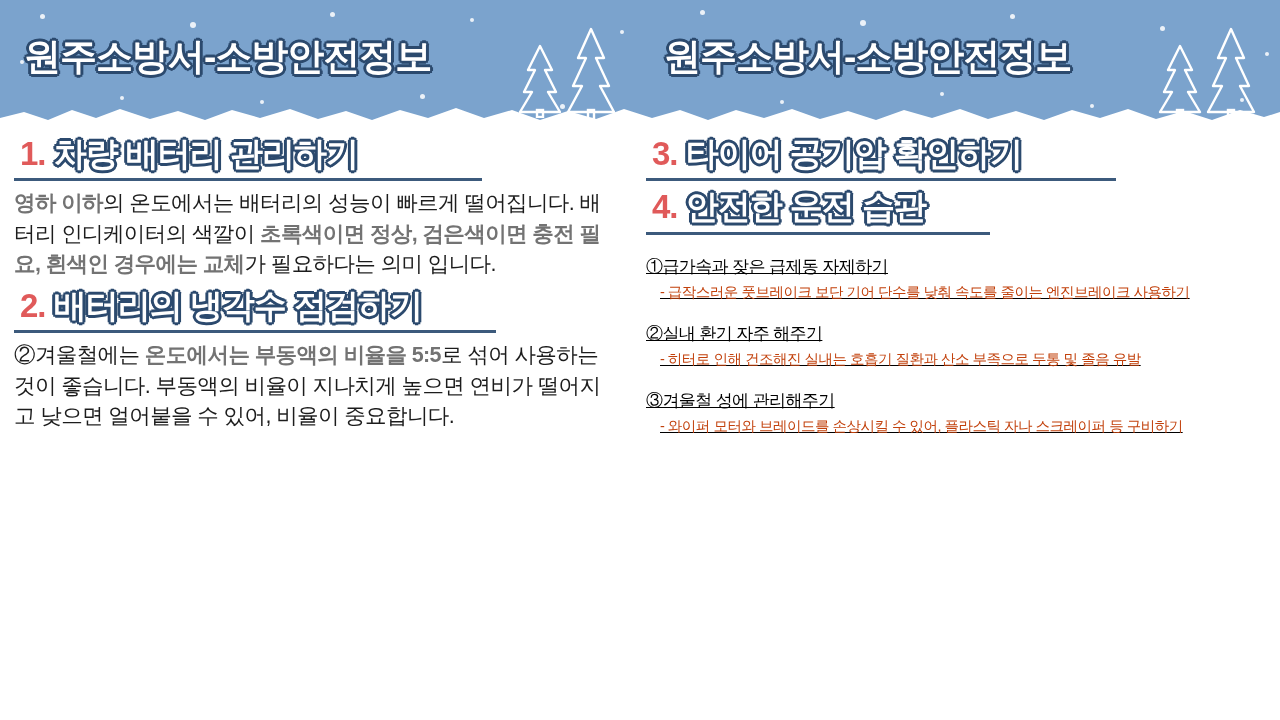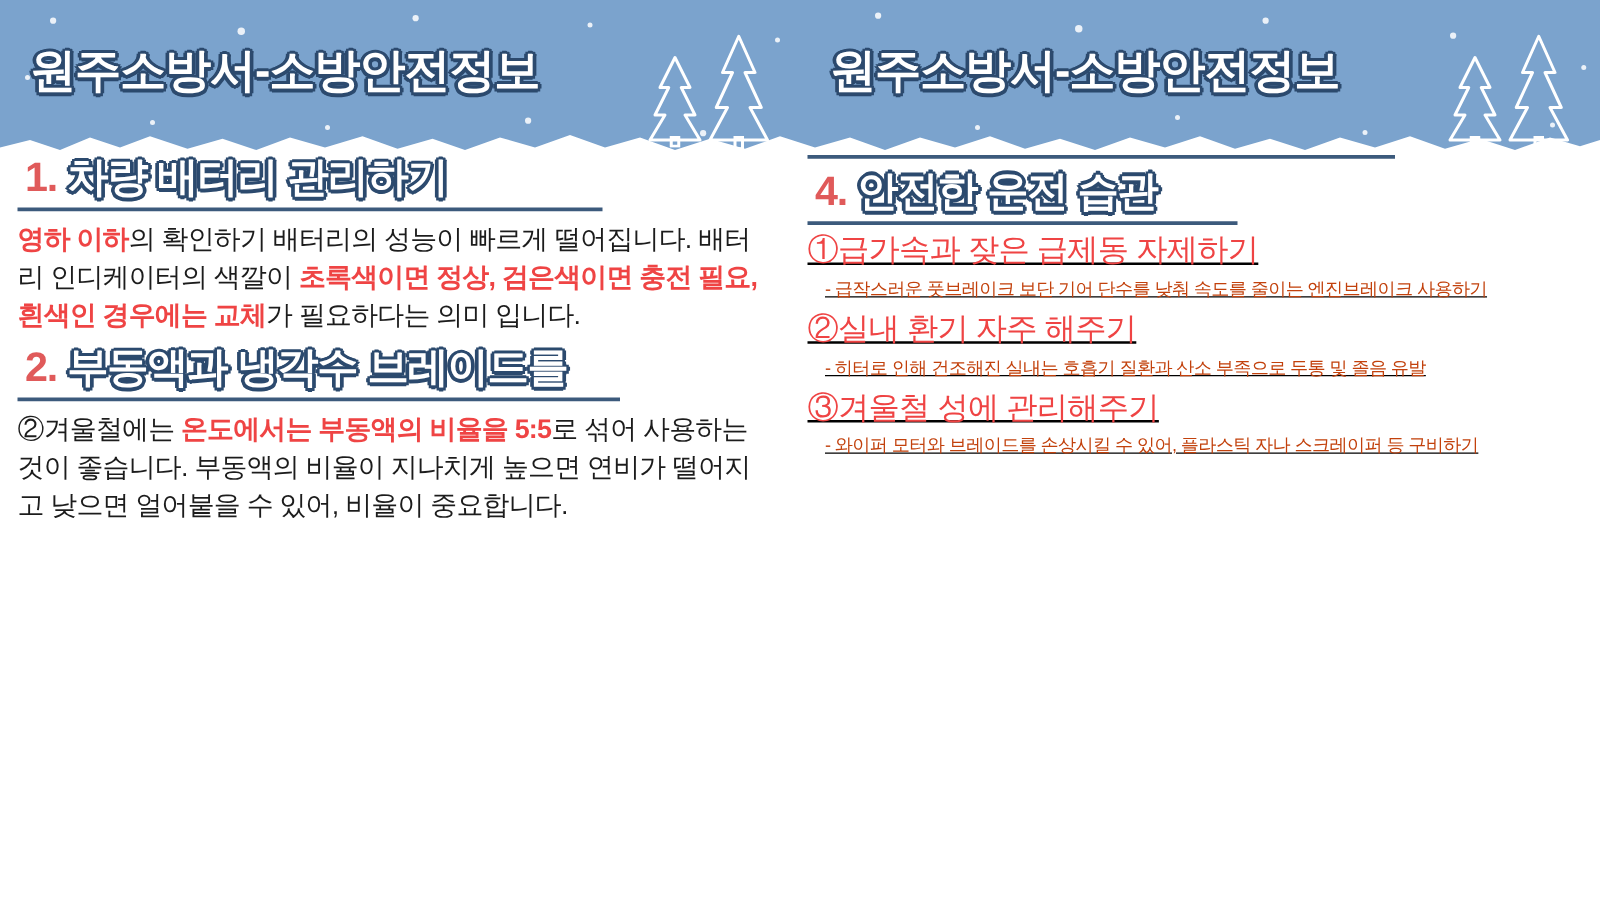--- a/index.html
+++ b/index.html
@@ -68,21 +68,21 @@
   .hdr-title.left { left: 24px; }
   .hdr-title.right { left: 664px; }
 
   .tree {
     position: absolute;
   }
 
   
   .col {
     position: absolute;
-    top: 122px;
+    top: 134px;
   }
   .col.left { left: 0; width: 628px; }
   .col.right { left: 632px; width: 648px; }
 
   .section { position: relative; }
 
   .sec-head {
     position: relative;
     white-space: nowrap;
     font-size: 33px;
@@ -110,28 +110,28 @@
     margin-top: 2px;
   }
 
   .body-text {
     font-size: 21.5px;
     line-height: 1.42;
     color: #1c1c1c;
     letter-spacing: -0.6px;
     margin-top: 7px;
   }
-  .body-text .hl { color: #ef4444; font-weight: bold; }
+  .body-text .hl { color: #737373; font-weight: bold; }
 
   .list-item {
-    font-size: 25px;
+    font-size: 17px;
     line-height: 1.42;
-    color: #ef4444;
+    color: #000000;
     letter-spacing: -0.6px;
-    margin-top: 3px;
+    margin-top: 20px;
   }
   .sub-note {
     font-size: 14.5px;
     line-height: 1.4;
     color: #c2410c;
     letter-spacing: -0.5px;
     margin: 3px 0 4px 14px;
   }
 </style>
 </head>
@@ -195,39 +195,43 @@
 
   <div class="col left">
 
     <div class="section" style="padding:0 14px;">
       <div class="sec-head">
         <span class="sec-num">1.</span>
         <span class="sec-text">차량 배터리 관리하기</span>
       </div>
       <div class="sec-underline" style="width:468px;"></div>
       <div class="body-text">
-        <span class="hl">영하 이하</span><span>의 확인하기 배터리의 성능이 빠르게 떨어집니다. 배터리 인디케이터의 색깔이 </span><span class="hl">초록색이면 정상, 검은색이면 충전 필요, 흰색인 경우에는 교체</span><span>가 필요하다는 의미 입니다.</span>
+        <span class="hl">영하 이하</span><span>의 온도에서는 배터리의 성능이 빠르게 떨어집니다. 배터리 인디케이터의 색깔이 </span><span class="hl">초록색이면 정상, 검은색이면 충전 필요, 흰색인 경우에는 교체</span><span>가 필요하다는 의미 입니다.</span>
       </div>
     </div>
 
     <div class="section" style="padding:6px 14px 0 14px;">
       <div class="sec-head">
         <span class="sec-num">2.</span>
-        <span class="sec-text">부동액과 냉각수 브레이드를</span>
+        <span class="sec-text">배터리의 냉각수 점검하기</span>
       </div>
       <div class="sec-underline" style="width:482px;"></div>
       <div class="body-text">
         <span>②겨울철에는 </span><span class="hl">온도에서는 부동액의 비율을 5:5</span><span>로 섞어 사용하는 것이 좋습니다. 부동액의 비율이 지나치게 높으면 연비가 떨어지고 낮으면 얼어붙을 수 있어, 비율이 중요합니다.</span>
       </div>
     </div>
   </div>
 
   <div class="col right">
 
     <div class="section" style="padding:0 14px;">
+      <div class="sec-head">
+        <span class="sec-num">3.</span>
+        <span class="sec-text">타이어 공기압 확인하기</span>
+      </div>
       <div class="sec-underline" style="width:470px;"></div>
     </div>
 
     <div class="section" style="padding:6px 14px 0 14px;text-decoration:underline;">
       <div class="sec-head">
         <span class="sec-num">4.</span>
         <span class="sec-text">안전한 운전 습관</span>
       </div>
       <div class="sec-underline" style="width:344px;"></div>
 

